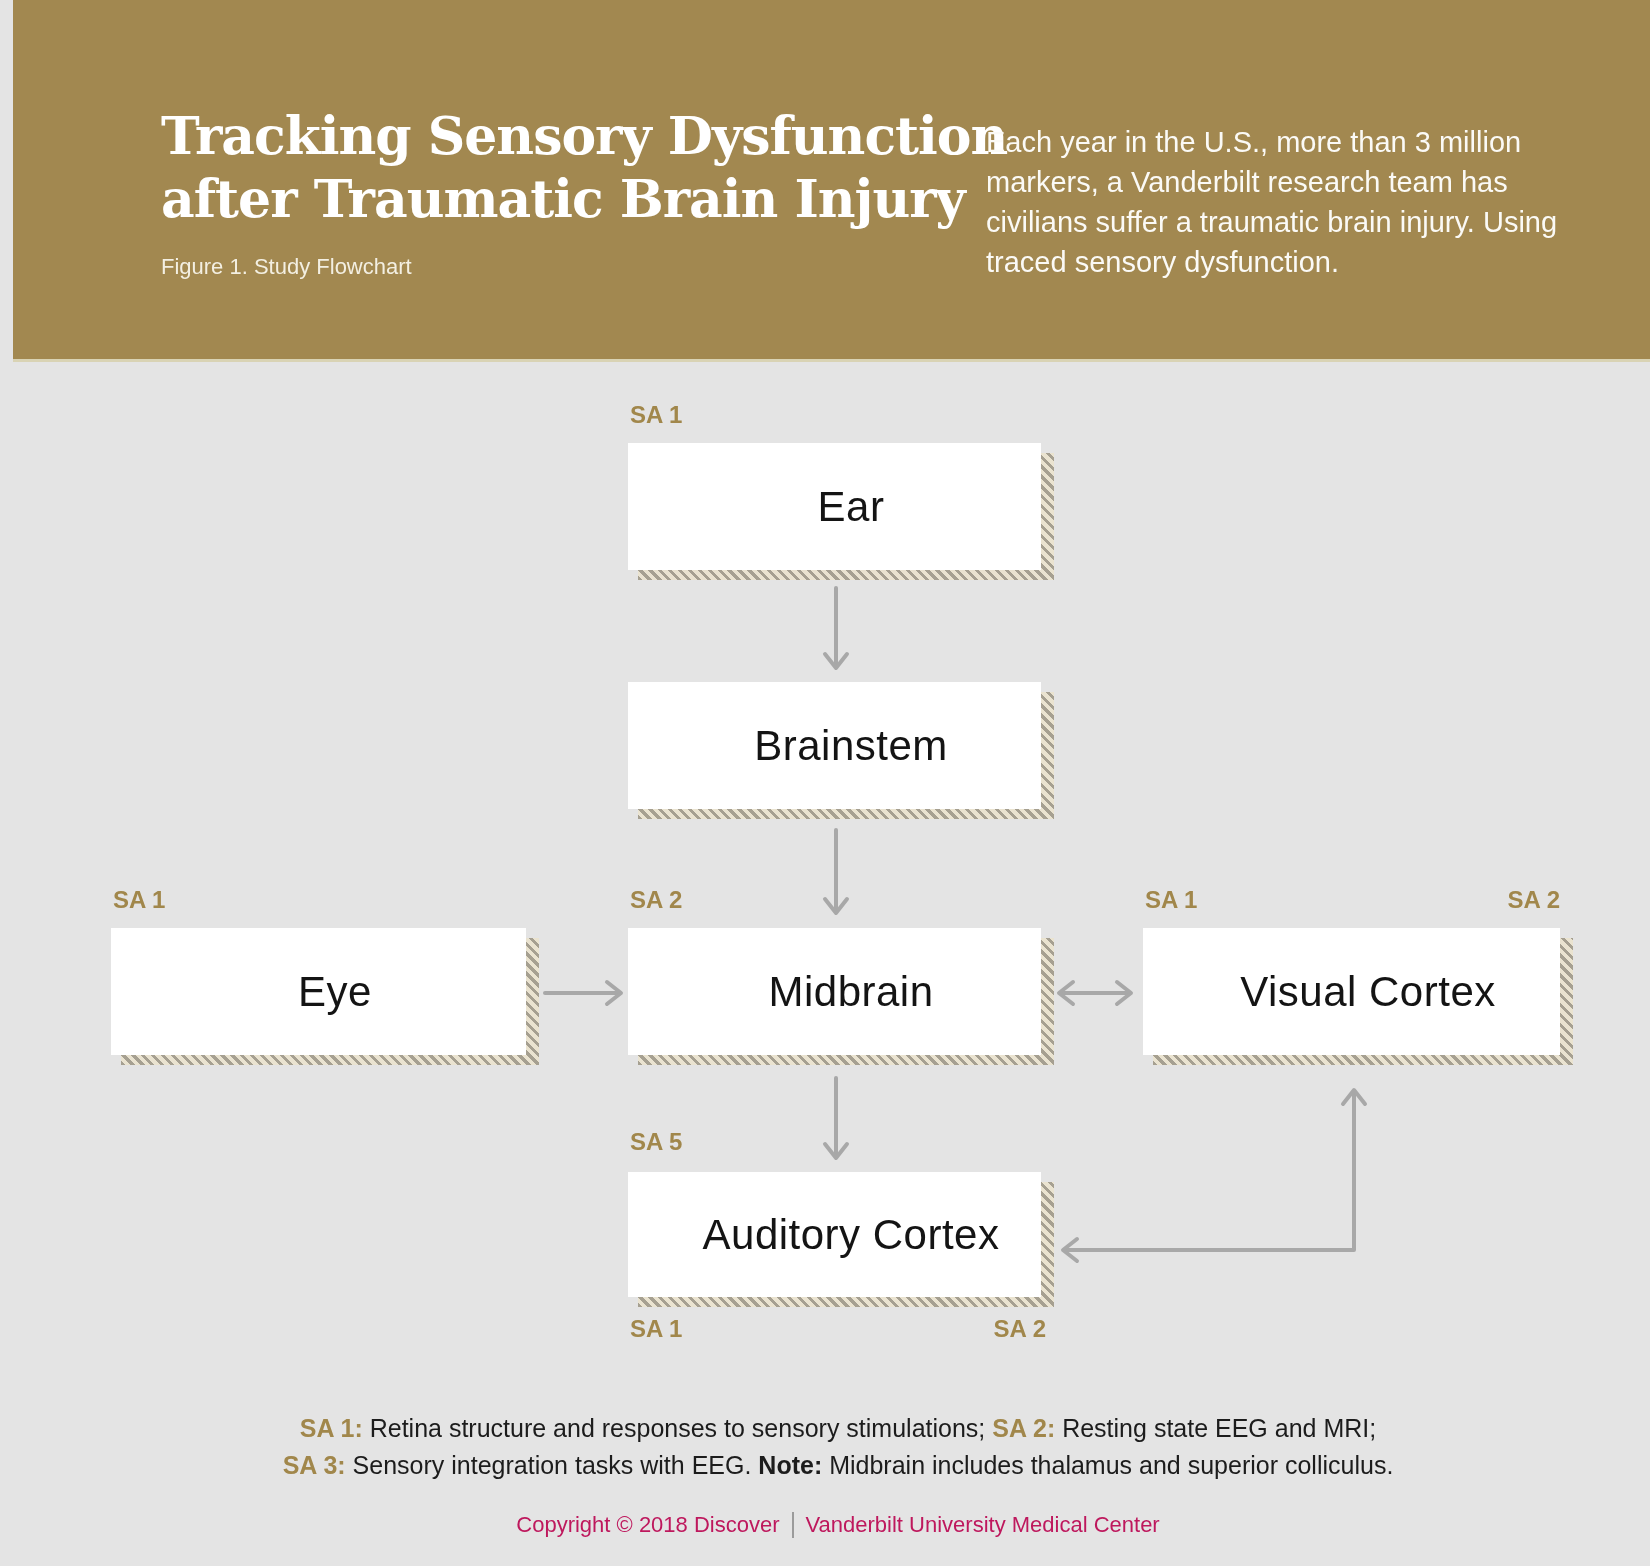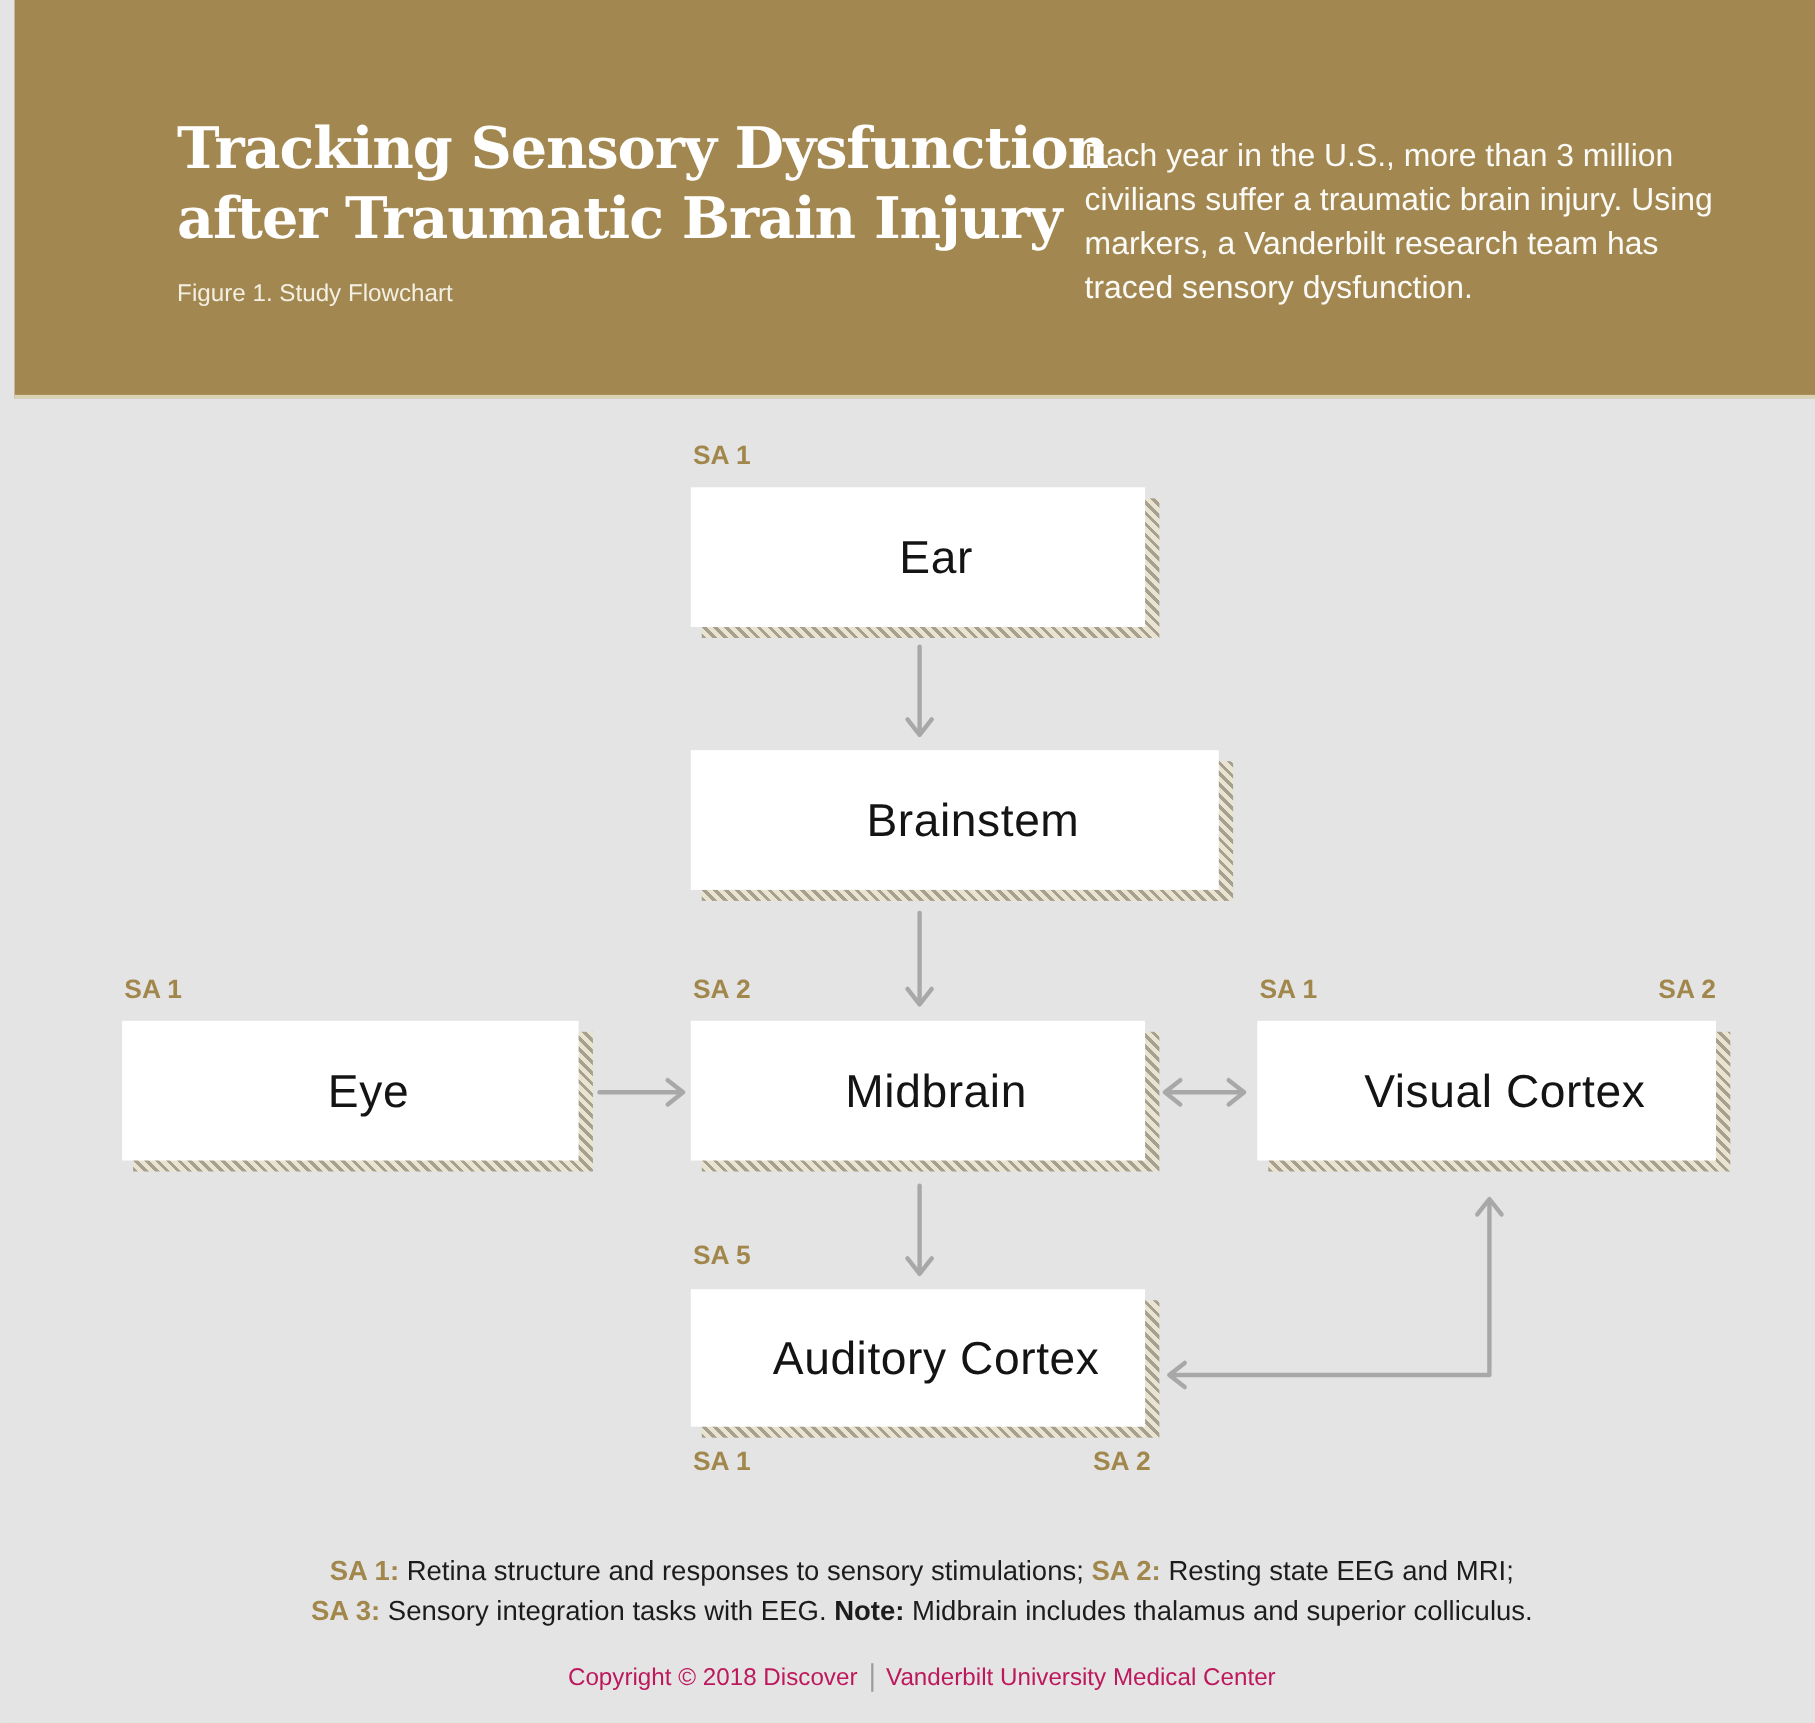--- a/index.html
+++ b/index.html
@@ -35,21 +35,21 @@
     background:repeating-linear-gradient(45deg,#a6a091 0 3px,#eae3d0 3px 7px);
   }
   .node .face{
     position:absolute;left:0;top:0;right:0;bottom:0;background:#ffffff;
     display:flex;align-items:center;justify-content:center;padding-left:33px;
   }
   .node .face span{
     color:#141414;font-size:42px;letter-spacing:0.5px;white-space:nowrap;
   }
   .node-ear{left:615px;top:443px;width:413px;height:127px;}
-  .node-brainstem{left:615px;top:682px;width:480px;height:127px;text-align:center;}
+  .node-brainstem{left:615px;top:682px;width:413px;height:127px;text-align:center;}
   .node-eye{left:98px;top:928px;width:415px;height:127px;}
   .node-midbrain{left:615px;top:928px;width:413px;height:127px;}
   .node-visual{left:1130px;top:928px;width:417px;height:127px;}
   .node-auditory{left:615px;top:1172px;width:413px;height:125px;}
 
   
   .sa-tag{
     position:absolute;color:#a1874b;font-weight:bold;
     font-size:24px;line-height:24px;white-space:nowrap;
   }
@@ -89,22 +89,22 @@
 <div class="canvas">
 
   <div class="header">
     <div class="title">
       <div>Tracking Sensory Dysfunction</div>
       <div>after Traumatic Brain Injury</div>
     </div>
     <div class="figure-label">Figure 1. Study Flowchart</div>
     <div class="intro">
       <div>Each year in the U.S., more than 3 million</div>
+      <div>markers, a Vanderbilt research team has</div>
       <div>civilians suffer a traumatic brain injury. Using</div>
-      <div>markers, a Vanderbilt research team has</div>
       <div>traced sensory dysfunction.</div>
     </div>
   </div>
 
   <svg class="arrows" viewBox="0 0 1650 1566" xmlns="http://www.w3.org/2000/svg">
     <g stroke="#a8a8a8" stroke-width="4" fill="none" stroke-linecap="round" stroke-linejoin="round">
 
       <g>
         <line x1="823" y1="588" x2="823" y2="664"></line>
         <polyline points="812,654 823,668 834,654"></polyline>

